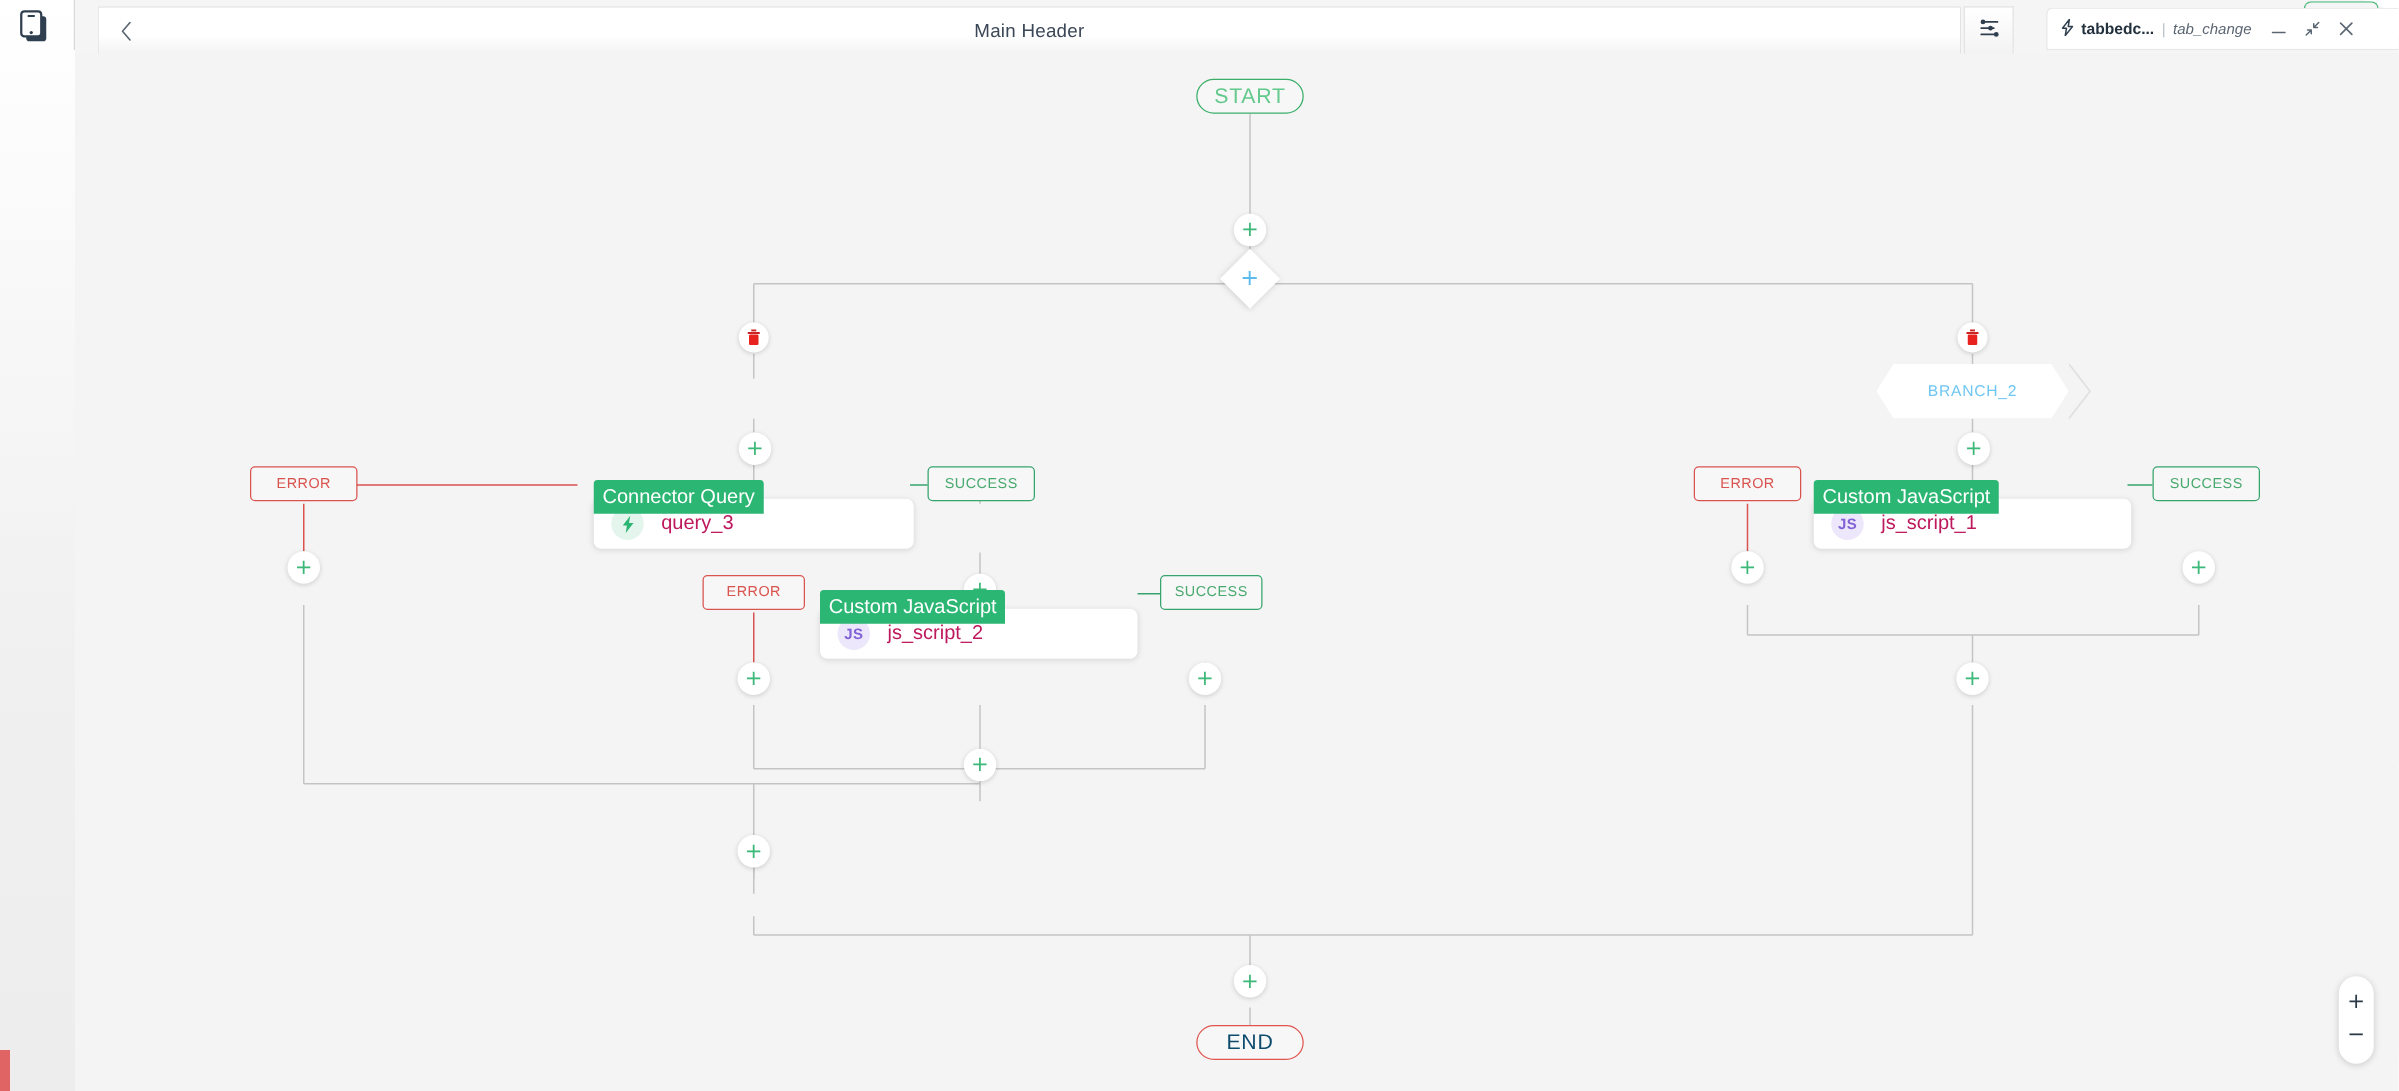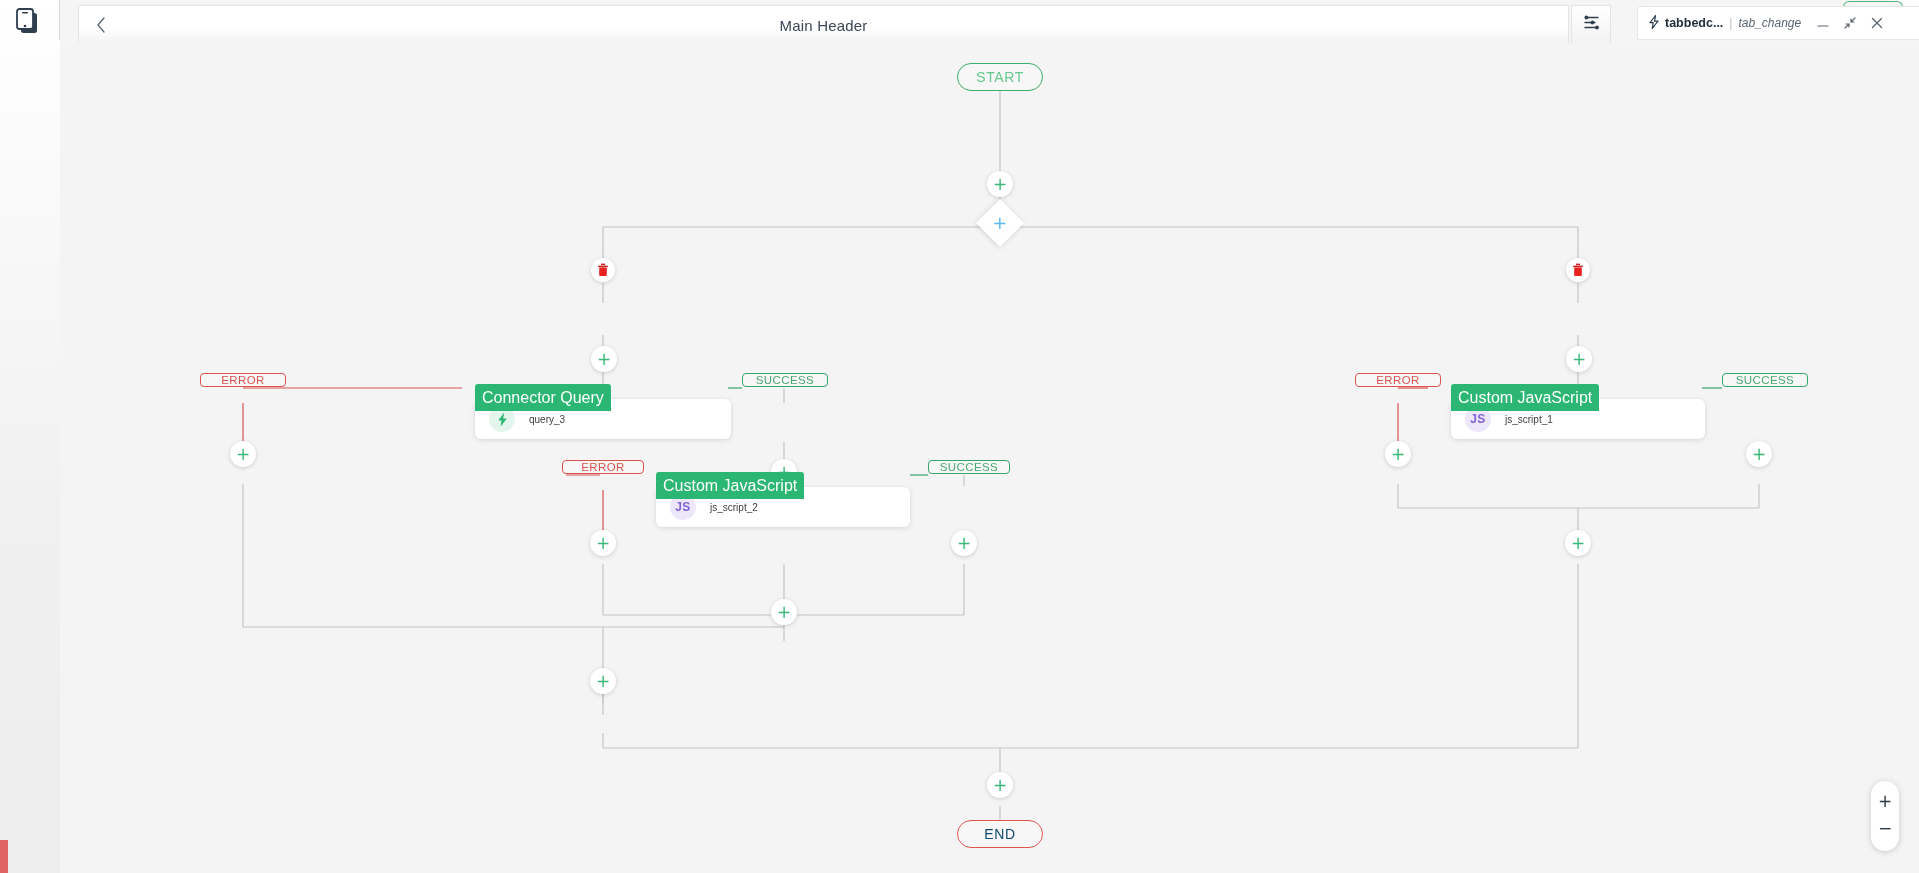--- a/index.html
+++ b/index.html
@@ -92,21 +92,21 @@
 
   
   #nodes { position: absolute; left: 0; top: 0; width: 1919px; height: 830px; }
 
   .node { position: absolute; }
 
   
   .terminal {
     width: 86px; height: 28px; border-radius: 14px;
     display: flex; align-items: center; justify-content: center;
-    font-size: 14px; letter-spacing: .6px; background: #f7f7f7;
+    font-size: 17px; letter-spacing: .6px; background: #f7f7f7;
     cursor: pointer;
   }
   .terminal.start { border: 1.4px solid #3aae68; color: #63c98c; }
   .terminal.end   { border: 1.4px solid #e0564f; color: #0c4a6e; }
 
   
   .plus {
     width: 26px; height: 26px; border-radius: 50%;
     background: #ffffff; box-shadow: 0 1px 4px rgba(0,0,0,.16);
     display: flex; align-items: center; justify-content: center;
@@ -158,25 +158,25 @@
     box-shadow: 0 1px 5px rgba(0,0,0,.13);
     display: flex; align-items: center; padding: 0 14px; gap: 14px;
     cursor: pointer;
   }
   .card-icon {
     width: 26px; height: 26px; border-radius: 50%;
     display: flex; align-items: center; justify-content: center; flex: none;
   }
   .card-icon.conn { background: #e3f5ec; color: #2bb673; font-size: 15px; }
   .card-icon.js   { background: #ece7fb; color: #8262d6; font-size: 12px; font-weight: bold; letter-spacing: .3px; }
-  .card-label { font-size: 10px; color: #404040; }
+  .card-label { font-size: 16px; color: #be185d; }
 
   
   .status {
-    position: absolute; height: 14px; border-radius: 4px; background: #f7f7f7;
+    position: absolute; height: 28px; border-radius: 4px; background: #f7f7f7;
     display: flex; align-items: center; justify-content: center;
     font-size: 11.5px; letter-spacing: .4px; cursor: pointer; padding: 0 10px;
   }
   .status.error   { border: 1.3px solid #d9534f; color: #d9534f; }
   .status.success { border: 1.3px solid #37a46d; color: #49a96f; }
 
   
   #zoom-ctrls {
     position: absolute; right: 20px; bottom: 22px; width: 28px;
     background: #ffffff; border-radius: 14px;
@@ -379,20 +379,28 @@
       <div class="node plus" style="left:771px; top:556px;">+</div>
       <div class="node plus" style="left:590px; top:625px;">+</div>
 
       <div class="node trash" style="left:1566px; top:215px;">
         <svg width="12" height="14" viewBox="0 0 12 14">
           <rect x="4" y="0.6" width="4" height="1.5" fill="#cc2222"></rect>
           <rect x="1.2" y="2.6" width="9.6" height="1.6" fill="#cc2222"></rect>
           <rect x="2.2" y="4.6" width="7.6" height="8.4" rx="1" fill="#e8231f"></rect>
         </svg>
       </div>
+      <div class="branch-wrap" style="left:1501px; top:248px;">
+        <div class="hex">BRANCH_2</div>
+        <div class="hex-tail">
+          <svg width="18" height="44" viewBox="0 0 18 44">
+            <path d="M0 0 L17 22 L0 44" fill="none" stroke="#e0e0e0" stroke-width="1.4"></path>
+          </svg>
+        </div>
+      </div>
       <div class="node plus" style="left:1566px; top:303px;">+</div>
 
       <div class="card-wrap" style="left:1451px; top:356px; width:254px;">
         <div class="card-badge">Custom JavaScript</div>
         <div class="card-body">
           <span class="card-icon js">JS</span>
           <span class="card-label">js_script_1</span>
         </div>
       </div>
       <div class="status error" style="left:1355px; top:330px; width:86px;">ERROR</div>

